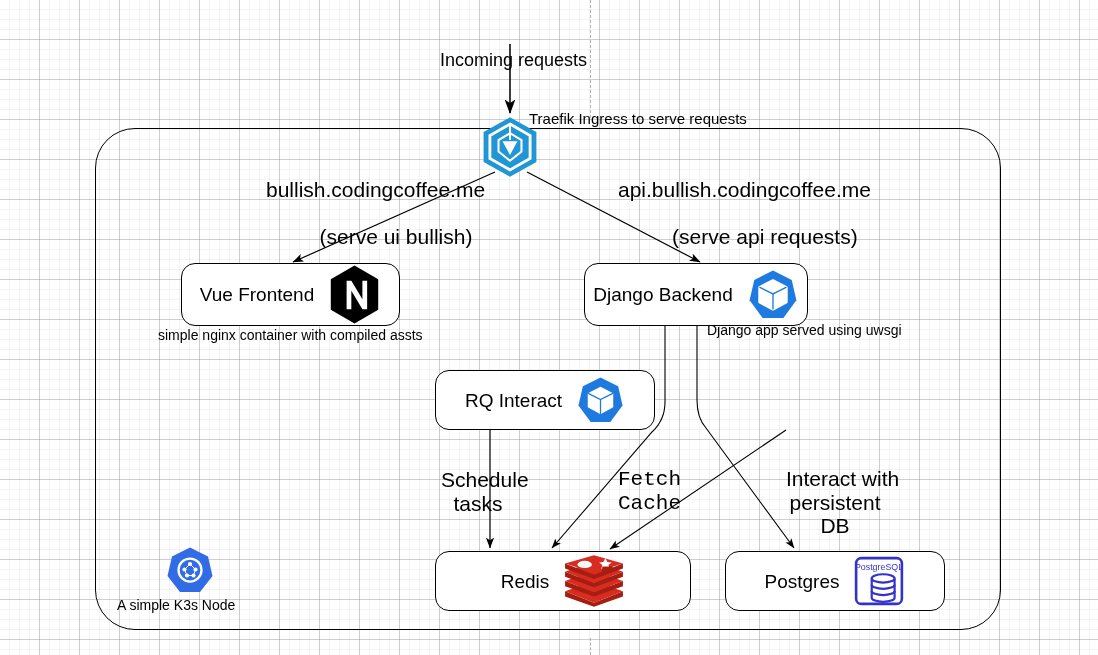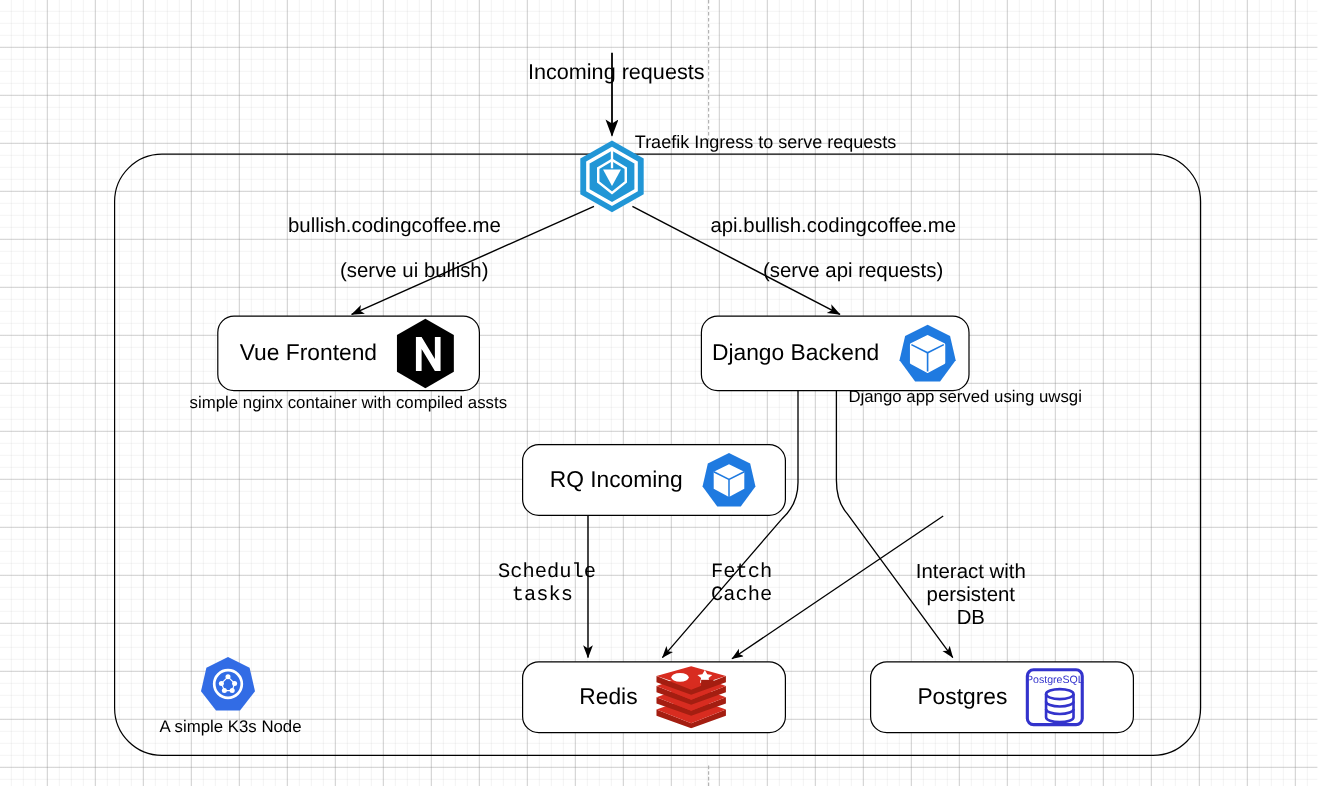--- a/index.html
+++ b/index.html
@@ -55,21 +55,21 @@
     border: 1.4px solid #000000;
     border-radius: 40px;
   }
   .txt {
     position: absolute;
     white-space: pre;
     line-height: 1.12;
     color: #000000;
   }
   .t-title { font-size: 18px; }
-  .t-edge  { font-size: 17px; text-align: center; }
+  .t-edge  { font-size: 21px; text-align: center; margin-left: 26px; }
   .t-small { font-size: 15px; }
   .t-cap   { font-size: 14px; text-align: center; }
   .icon-wrap {
     display: inline-flex;
     align-items: center;
     justify-content: center;
     line-height: 0;
   }
   .standalone-icon {
     position: absolute;
@@ -123,31 +123,31 @@
   <div class="txt t-edge" style="left:240px; top:178px;"><span>bullish.codingcoffee.me</span><br>
        <span>(serve ui bullish)</span></div>
 
   <div class="txt t-edge" style="left:592px; top:178px;"><span>api.bullish.codingcoffee.me</span><br>
        <span>(serve api requests)</span></div>
 
   <div class="txt t-cap" style="left:158px; top:328px;">simple nginx container with compiled assts</div>
 
   <div class="txt t-cap" style="left:707px; top:323px;">Django app served using uwsgi</div>
 
-  <div class="txt t-edge" style="left:415px; top:468px; width:74px;font-family:Liberation Mono, monospace;">Schedule
+  <div class="txt t-edge" style="left:415px; top:468px; width:74px;">Schedule
 tasks</div>
 
   <div class="txt t-edge" style="left:592px; top:468px; width:52px;font-family:Liberation Mono, monospace;">Fetch
 Cache</div>
 
   <div class="txt t-edge" style="left:760px; top:467px; width:98px;">Interact with
 persistent
 DB</div>
 
-  <div class="txt t-cap" style="left:133px; top:598px;text-align:right;">A simple K3s Node</div>
+  <div class="txt t-cap" style="left:117px; top:598px;text-align:right;">A simple K3s Node</div>
 
   <div class="standalone-icon" style="left:481px; top:116px; width:58px; height:62px;">
     <svg viewBox="0 0 100 108" width="58" height="62" xmlns="http://www.w3.org/2000/svg">
       <polygon points="50,2 96,28 96,80 50,106 4,80 4,28" fill="#2196d6"></polygon>
       <polygon points="50,14 85,34 85,74 50,94 15,74 15,34" fill="none" stroke="#ffffff" stroke-width="5"></polygon>
       <polygon points="50,30 70,42 70,62 50,78 30,62 30,42" fill="none" stroke="#ffffff" stroke-width="3.6"></polygon>
       <polygon points="37,44 63,44 50,68" fill="#ffffff"></polygon>
       <line x1="50" y1="16" x2="50" y2="42" stroke="#ffffff" stroke-width="3.4"></line>
     </svg>
   </div>
@@ -192,37 +192,37 @@
     <span class="node-label">Vue Frontend</span>
     <span class="icon-wrap">
       <svg viewBox="0 0 100 112" width="53" height="59" xmlns="http://www.w3.org/2000/svg">
         <polygon points="50,1 95,27 95,85 50,111 5,85 5,27" fill="#000000"></polygon>
         <path d="M35,84 L35,30 L44,30 L65,65 L65,30 L74,30 L74,84 L65,84 L44,49 L44,84 Z" fill="#ffffff"></path>
       </svg>
     </span>
   </div>
 
   <div class="node" style="left:435px; top:370px; width:220px; height:60px;">
-    <span class="node-label">RQ Incoming</span>
+    <span class="node-label">RQ Interact</span>
     <span class="icon-wrap">
       <svg viewBox="0 0 100 100" width="49" height="49" xmlns="http://www.w3.org/2000/svg">
         <polygon points="50,3 86,21 95,60 70,94 30,94 5,60 14,21" fill="#1f7ae0"></polygon>
         <polygon points="50,22 76,35 50,48 24,35" fill="#ffffff"></polygon>
         <polygon points="24,35 50,48 50,78 24,64" fill="#ffffff"></polygon>
         <polygon points="76,35 76,64 50,78 50,48" fill="#ffffff"></polygon>
         <g stroke="#1f7ae0" stroke-width="2.6" fill="none">
           <polyline points="24,35 50,48 76,35"></polyline>
           <line x1="50" y1="48" x2="50" y2="78"></line>
         </g>
       </svg>
     </span>
   </div>
 
 
-  <div class="node" style="left:435px; top:551px; width:220px; height:60px;">
+  <div class="node" style="left:435px; top:551px; width:256px; height:60px;">
     <span class="node-label">Redis</span>
     <span class="icon-wrap">
       <svg viewBox="0 0 120 100" width="62" height="52" xmlns="http://www.w3.org/2000/svg">
 
         <path d="M4,70 L60,92 L116,70 L116,80 L60,100 L4,80 Z" fill="#a41e11"></path>
         <path d="M4,70 L60,50 L116,70 L60,92 Z" fill="#d82c20"></path>
 
         <path d="M4,50 L60,72 L116,50 L116,60 L60,80 L4,60 Z" fill="#a41e11"></path>
         <path d="M4,50 L60,30 L116,50 L60,72 Z" fill="#d82c20"></path>
 

